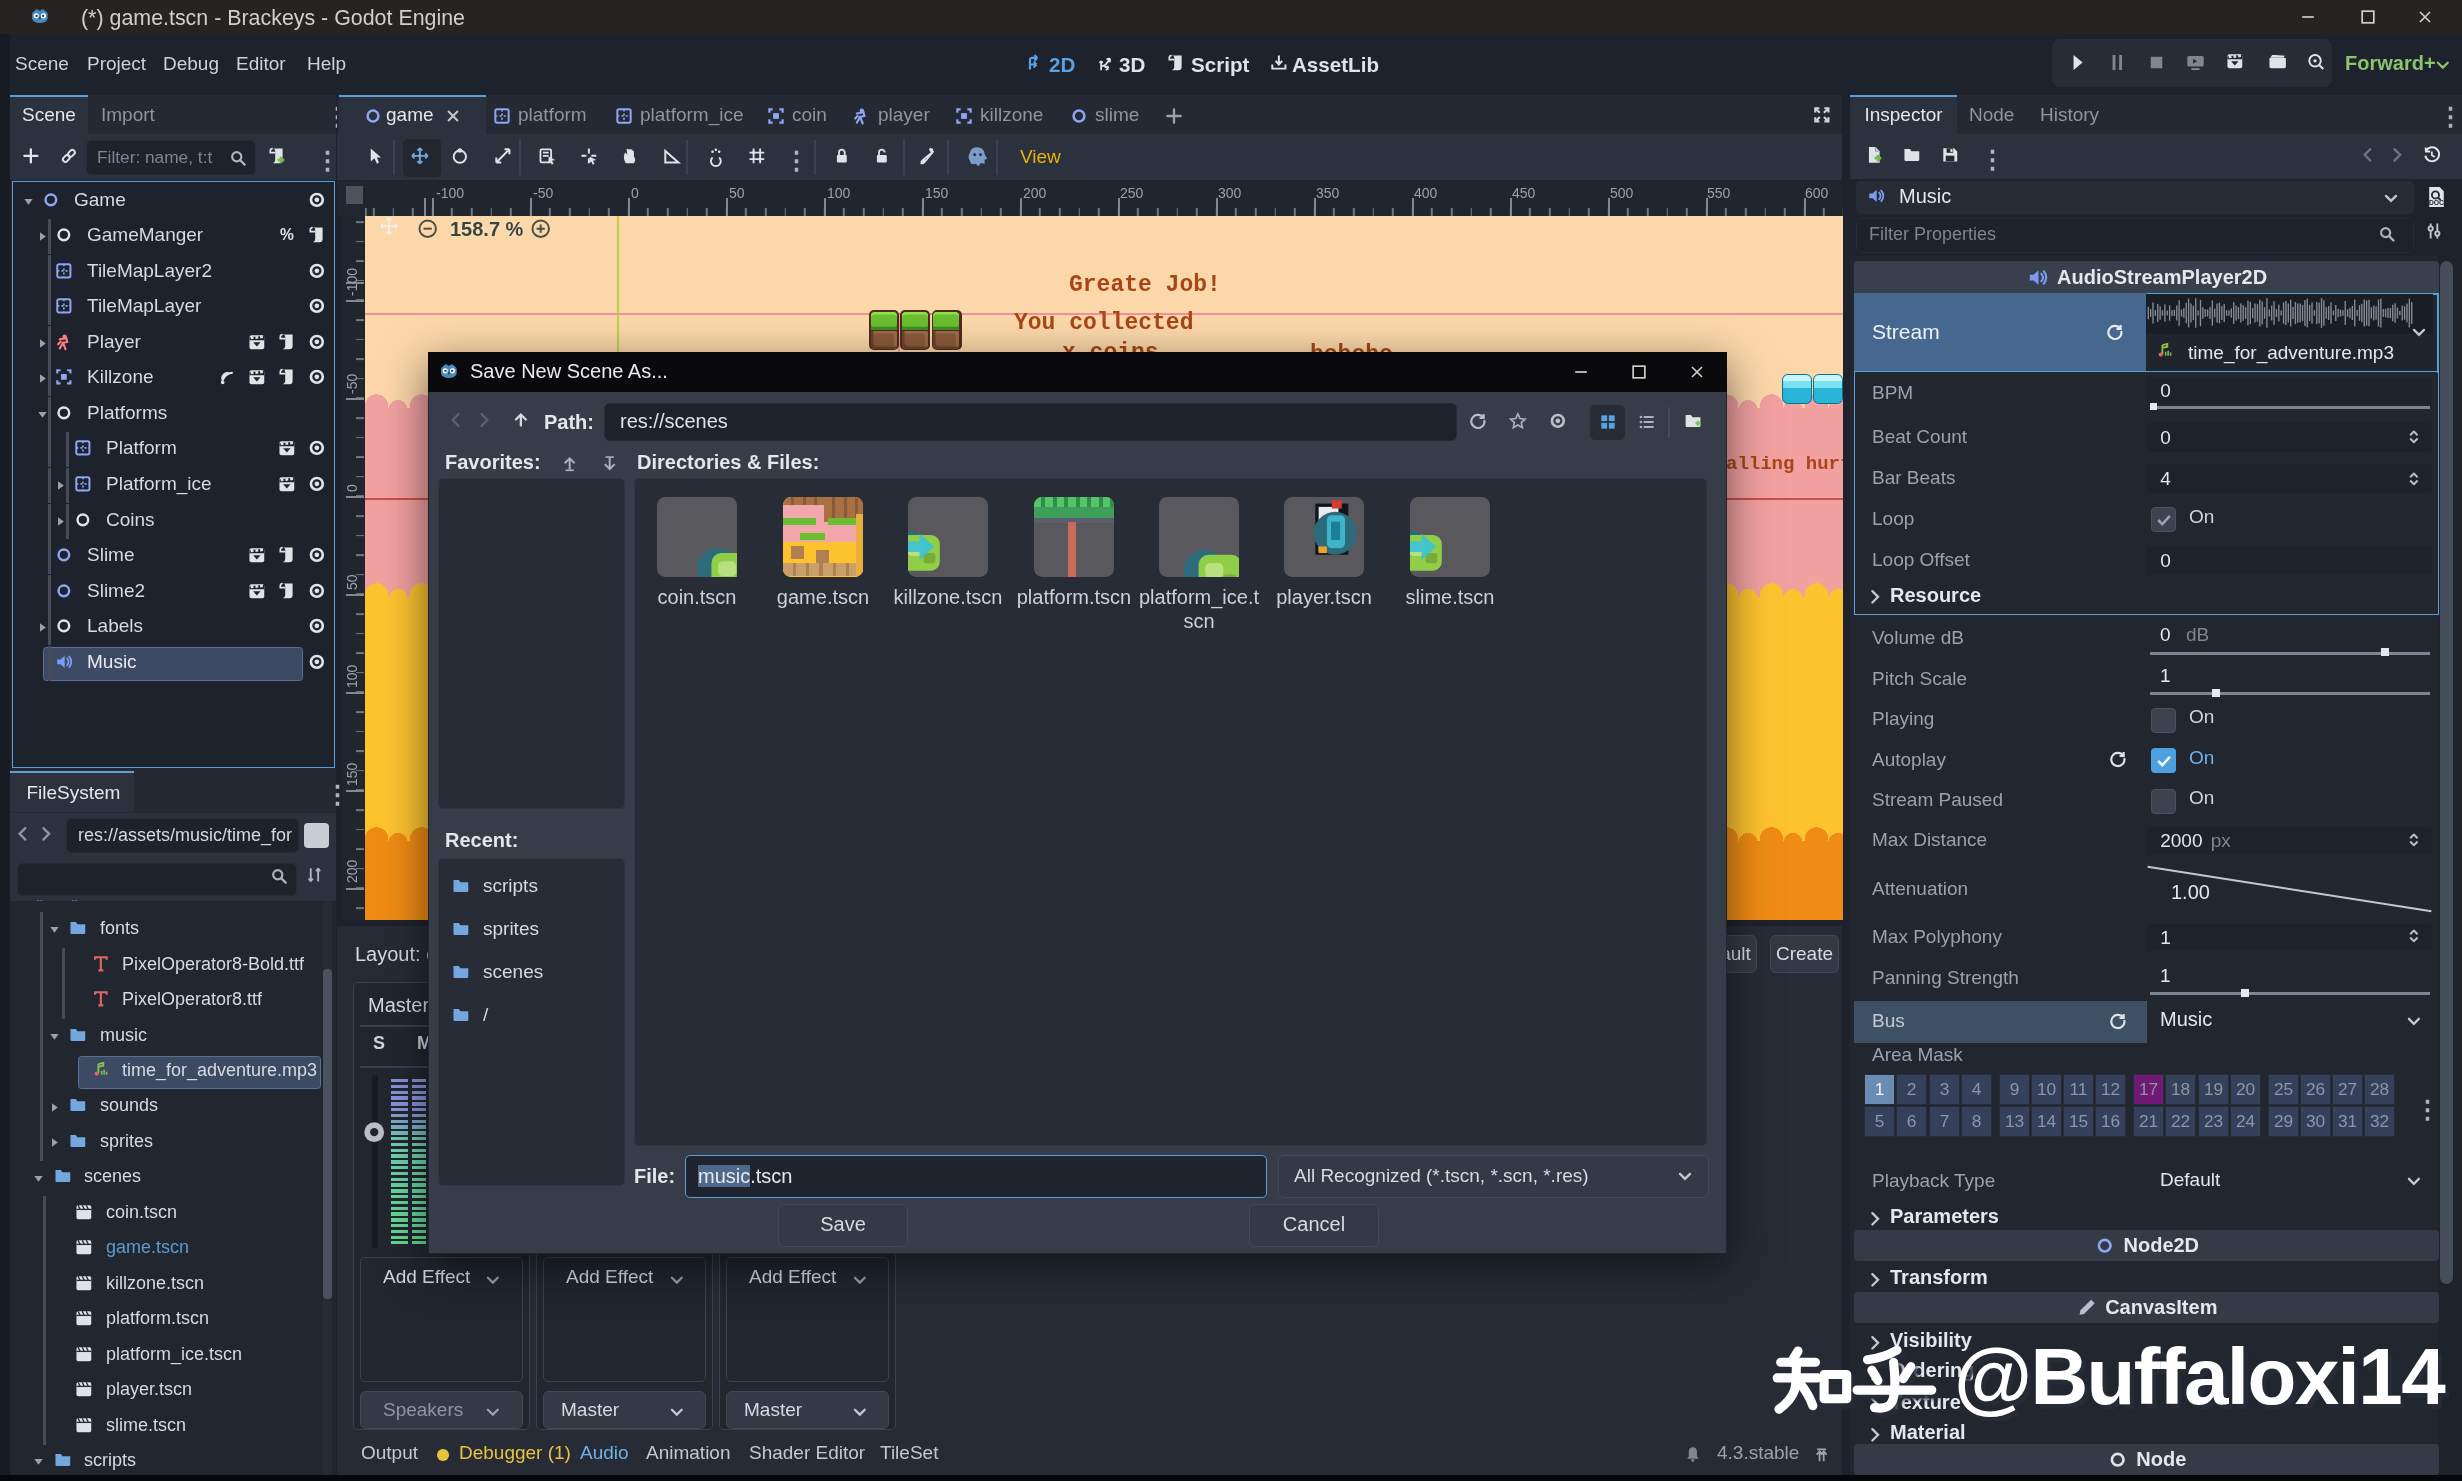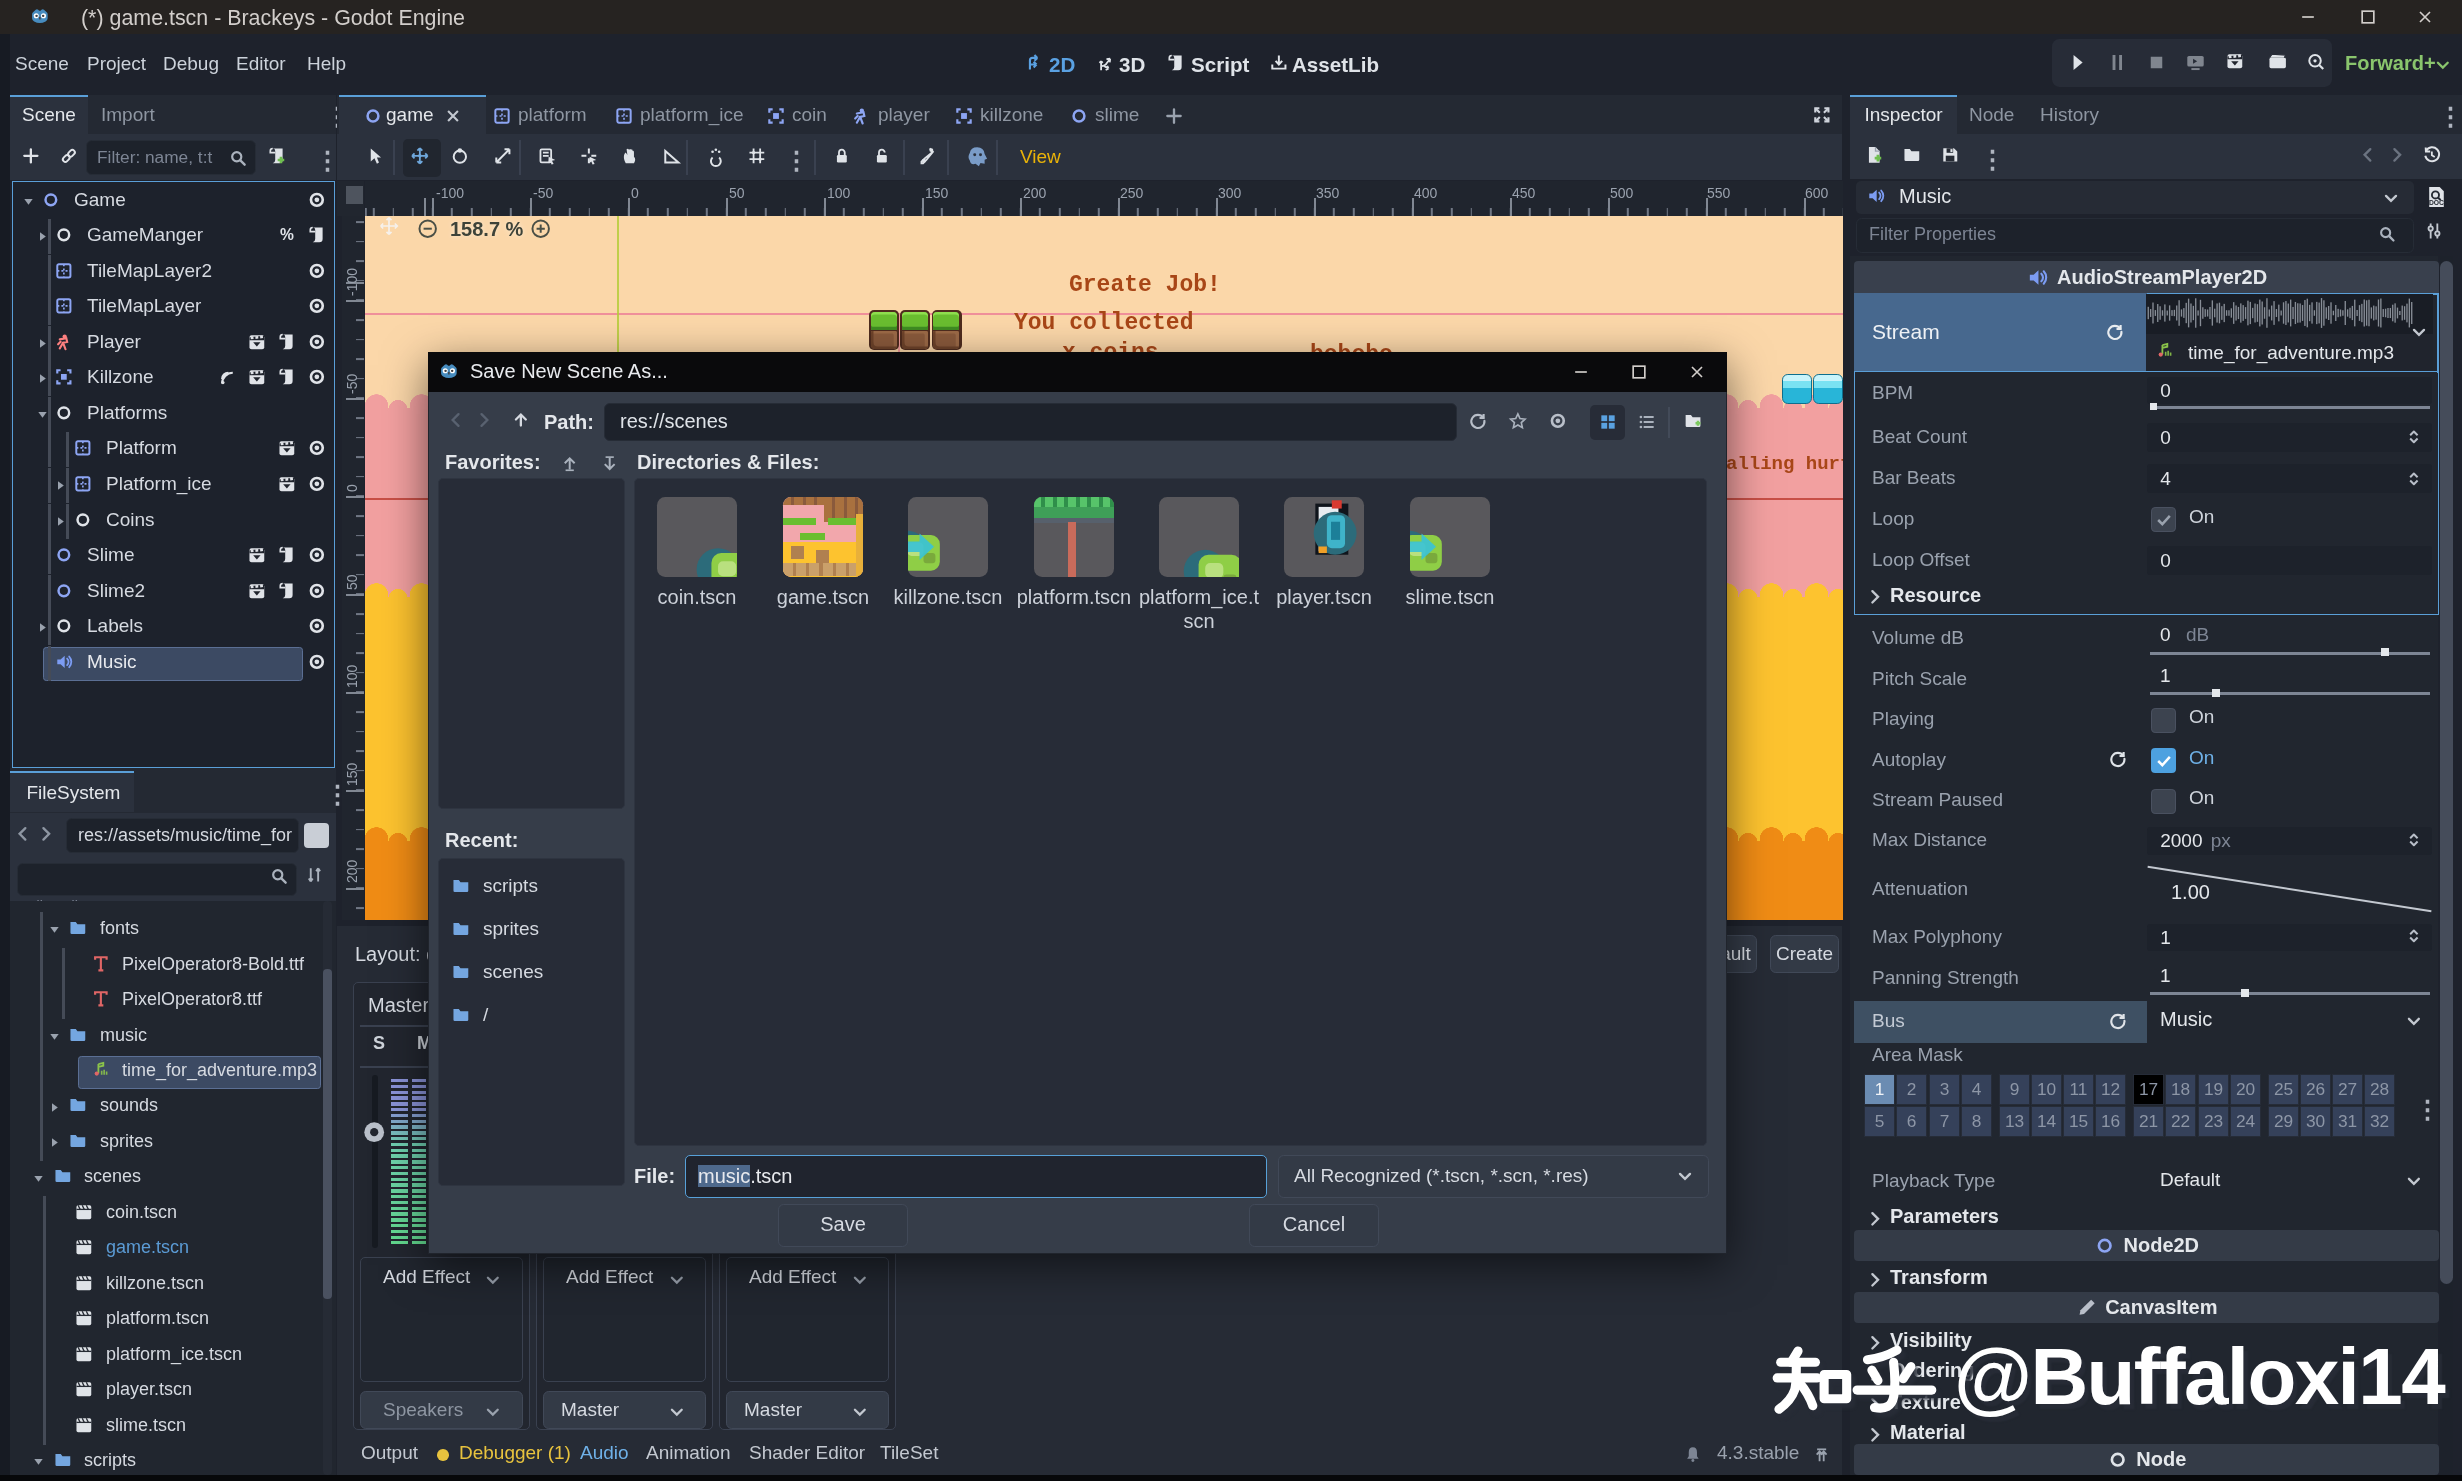--- a/index.html
+++ b/index.html
@@ -1061,21 +1061,21 @@
 <div class="abs center" style="left:1961px;top:1074px;width:31px;height:31px;background:#35415a;border:0.8px solid #262c38;font-size:17.3px;color:#8d96a6;">4</div>
 <div class="abs center" style="left:1961px;top:1106px;width:31px;height:31px;background:#35415a;border:0.8px solid #262c38;font-size:17.3px;color:#8d96a6;">8</div>
 <div class="abs center" style="left:1999px;top:1074px;width:31px;height:31px;background:#35415a;border:0.8px solid #262c38;font-size:17.3px;color:#8d96a6;">9</div>
 <div class="abs center" style="left:1999px;top:1106px;width:31px;height:31px;background:#35415a;border:0.8px solid #262c38;font-size:17.3px;color:#8d96a6;">13</div>
 <div class="abs center" style="left:2031px;top:1074px;width:31px;height:31px;background:#35415a;border:0.8px solid #262c38;font-size:17.3px;color:#8d96a6;">10</div>
 <div class="abs center" style="left:2031px;top:1106px;width:31px;height:31px;background:#35415a;border:0.8px solid #262c38;font-size:17.3px;color:#8d96a6;">14</div>
 <div class="abs center" style="left:2063px;top:1074px;width:31px;height:31px;background:#35415a;border:0.8px solid #262c38;font-size:17.3px;color:#8d96a6;">11</div>
 <div class="abs center" style="left:2063px;top:1106px;width:31px;height:31px;background:#35415a;border:0.8px solid #262c38;font-size:17.3px;color:#8d96a6;">15</div>
 <div class="abs center" style="left:2095px;top:1074px;width:31px;height:31px;background:#35415a;border:0.8px solid #262c38;font-size:17.3px;color:#8d96a6;">12</div>
 <div class="abs center" style="left:2095px;top:1106px;width:31px;height:31px;background:#35415a;border:0.8px solid #262c38;font-size:17.3px;color:#8d96a6;">16</div>
-<div class="abs center" style="left:2133px;top:1074px;width:31px;height:31px;background:#000000;border:0.8px solid #262c38;font-size:17.3px;color:#8d96a6;">17</div>
+<div class="abs center" style="left:2133px;top:1074px;width:31px;height:31px;background:#701a75;border:0.8px solid #262c38;font-size:17.3px;color:#8d96a6;">17</div>
 <div class="abs center" style="left:2133px;top:1106px;width:31px;height:31px;background:#35415a;border:0.8px solid #262c38;font-size:17.3px;color:#8d96a6;">21</div>
 <div class="abs center" style="left:2165px;top:1074px;width:31px;height:31px;background:#35415a;border:0.8px solid #262c38;font-size:17.3px;color:#8d96a6;">18</div>
 <div class="abs center" style="left:2165px;top:1106px;width:31px;height:31px;background:#35415a;border:0.8px solid #262c38;font-size:17.3px;color:#8d96a6;">22</div>
 <div class="abs center" style="left:2198px;top:1074px;width:31px;height:31px;background:#35415a;border:0.8px solid #262c38;font-size:17.3px;color:#8d96a6;">19</div>
 <div class="abs center" style="left:2198px;top:1106px;width:31px;height:31px;background:#35415a;border:0.8px solid #262c38;font-size:17.3px;color:#8d96a6;">23</div>
 <div class="abs center" style="left:2230px;top:1074px;width:31px;height:31px;background:#35415a;border:0.8px solid #262c38;font-size:17.3px;color:#8d96a6;">20</div>
 <div class="abs center" style="left:2230px;top:1106px;width:31px;height:31px;background:#35415a;border:0.8px solid #262c38;font-size:17.3px;color:#8d96a6;">24</div>
 <div class="abs center" style="left:2268px;top:1074px;width:31px;height:31px;background:#35415a;border:0.8px solid #262c38;font-size:17.3px;color:#8d96a6;">25</div>
 <div class="abs center" style="left:2268px;top:1106px;width:31px;height:31px;background:#35415a;border:0.8px solid #262c38;font-size:17.3px;color:#8d96a6;">29</div>
 <div class="abs center" style="left:2300px;top:1074px;width:31px;height:31px;background:#35415a;border:0.8px solid #262c38;font-size:17.3px;color:#8d96a6;">26</div>

